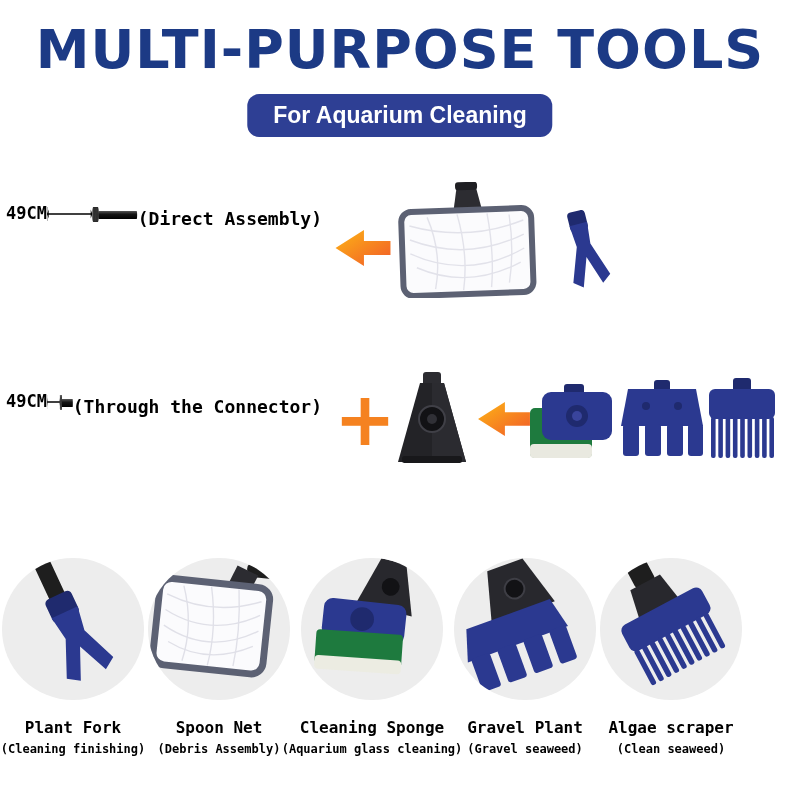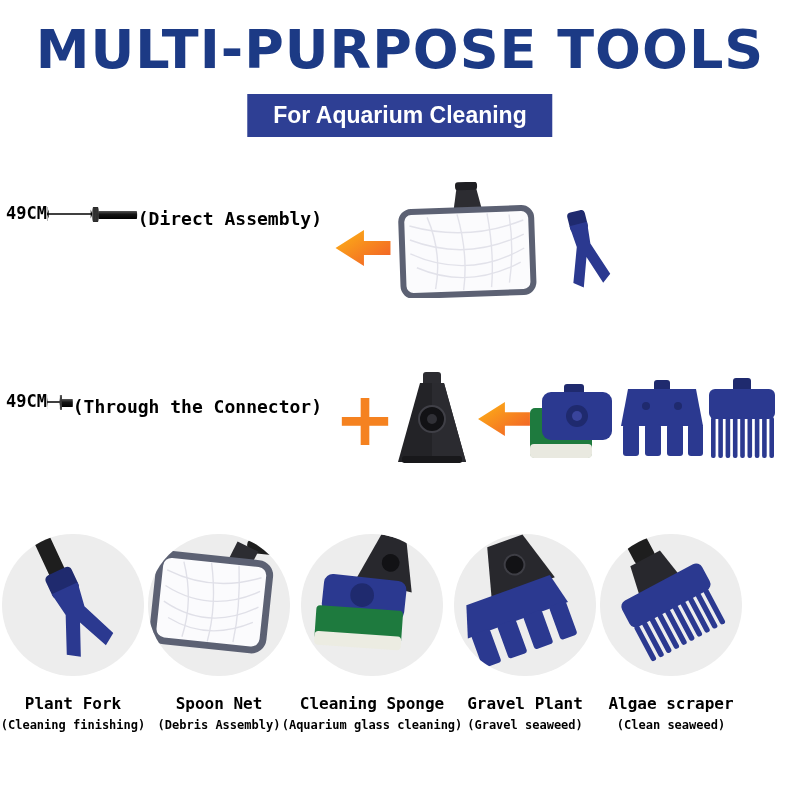--- a/index.html
+++ b/index.html
@@ -17,21 +17,21 @@
     text-align: center;
     font-family: "DejaVu Sans", sans-serif;
     font-weight: 800; font-size: 54px; letter-spacing: 1px;
     color: var(--title-blue, #1c3a85);
     white-space: nowrap;
   }
   .banner {
     position: absolute; top: 94px; left: 50%; transform: translateX(-50%);
     background: var(--banner-blue, #2e3f94);
     color: #fff; font-size: 23px; font-weight: 700;
-    padding: 8px 26px; border-radius: 0; white-space: nowrap;
+    padding: 8px 26px; border-radius: 12px; white-space: nowrap;
   }
 
   
   .pole-group { position: absolute; width: 316px; display: flex; align-items: center; }
   .pg1 { left: 6px; top: 196px; }
   .pg2 { left: 6px; top: 384px; }
   .dim-label { font-family: "DejaVu Sans Mono", monospace; font-weight: bold; font-size: 17px; }
   .measure-svg { width: 100%; height: 14px; margin-top: 2px; display: block; }
   .pole-svg { width: 100%; height: 26px; margin-top: 4px; display: block; }
   .caption { font-family: "DejaVu Sans Mono", monospace; font-weight: bold; font-size: 18px; margin-top: 12px; white-space: nowrap; }
@@ -47,21 +47,21 @@
     font-family: "DejaVu Sans", sans-serif; font-weight: 900; font-size: 74px;
     color: var(--plus-orange, #f58220);
   }
   .connector1 { left: 394px; top: 372px; width: 76px; height: 98px; }
   .arrow2 { left: 478px; top: 402px; width: 52px; height: 34px; }
   .sponge1 { left: 530px; top: 384px; width: 84px; height: 80px; }
   .rake1 { left: 618px; top: 380px; width: 88px; height: 80px; }
   .comb1 { left: 708px; top: 378px; width: 68px; height: 84px; }
 
   
-  .tools { position: absolute; left: 0; top: 532px; width: 636px; display: flex; }
+  .tools { position: absolute; left: 0; top: 556px; width: 636px; display: flex; }
   .tool-item { width: 160px; display: flex; flex-direction: column; align-items: center; }
   .tool-circle { width: 146px; height: 146px; display: block; }
   .tool-name {
     margin-top: 16px; font-family: "DejaVu Sans Mono", monospace;
     font-weight: bold; font-size: 16px; white-space: nowrap;
   }
   .tool-desc {
     margin-top: 5px; font-family: "DejaVu Sans Mono", monospace;
     font-weight: bold; font-size: 12px; white-space: nowrap;
   }

